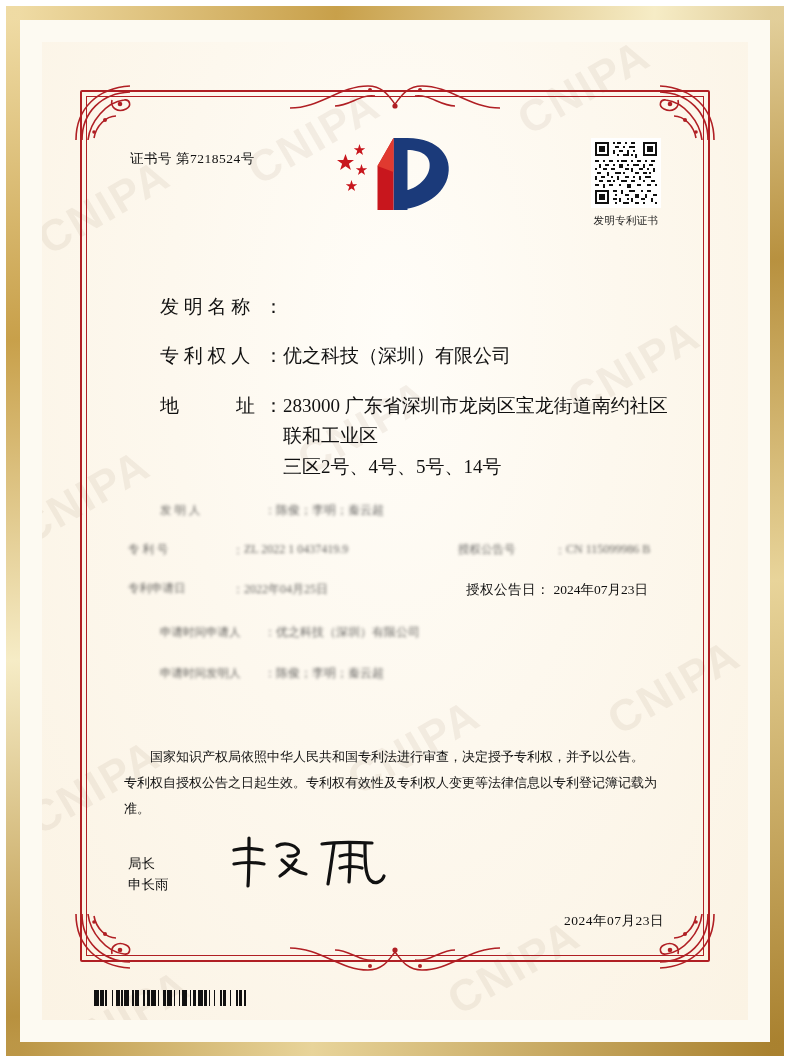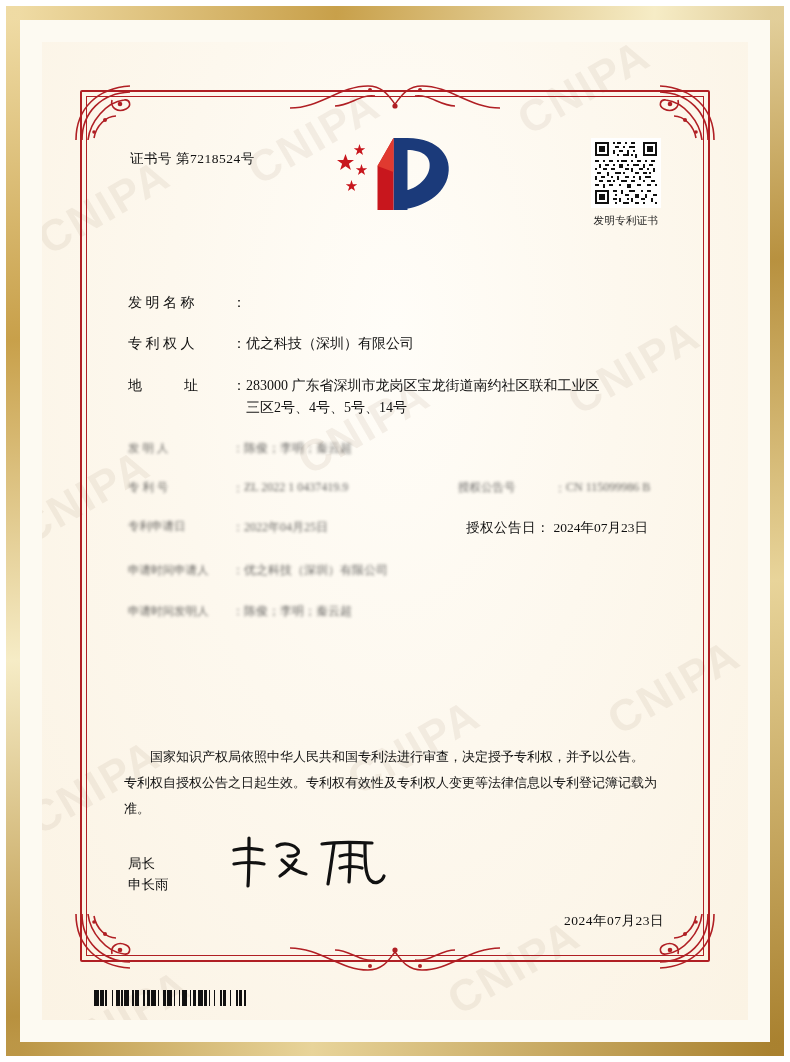--- a/index.html
+++ b/index.html
@@ -174,23 +174,24 @@
   .fields {
     position: absolute;
     left: 26px;
     right: 20px;
     top: 180px;
   }
   .field-row {
     display: flex;
     align-items: flex-start;
     margin-bottom: 19px;
-    font-size: 14px;
+    font-size: 19px;
     color: #111;
     line-height: 1.6;
+    margin-left: 32px;
   }
   .field-label {
     width: 104px;
     flex: 0 0 104px;
     display: flex;
     justify-content: space-between;
     letter-spacing: 0px;
   }
   .field-colon {
     flex: 0 0 12px;

